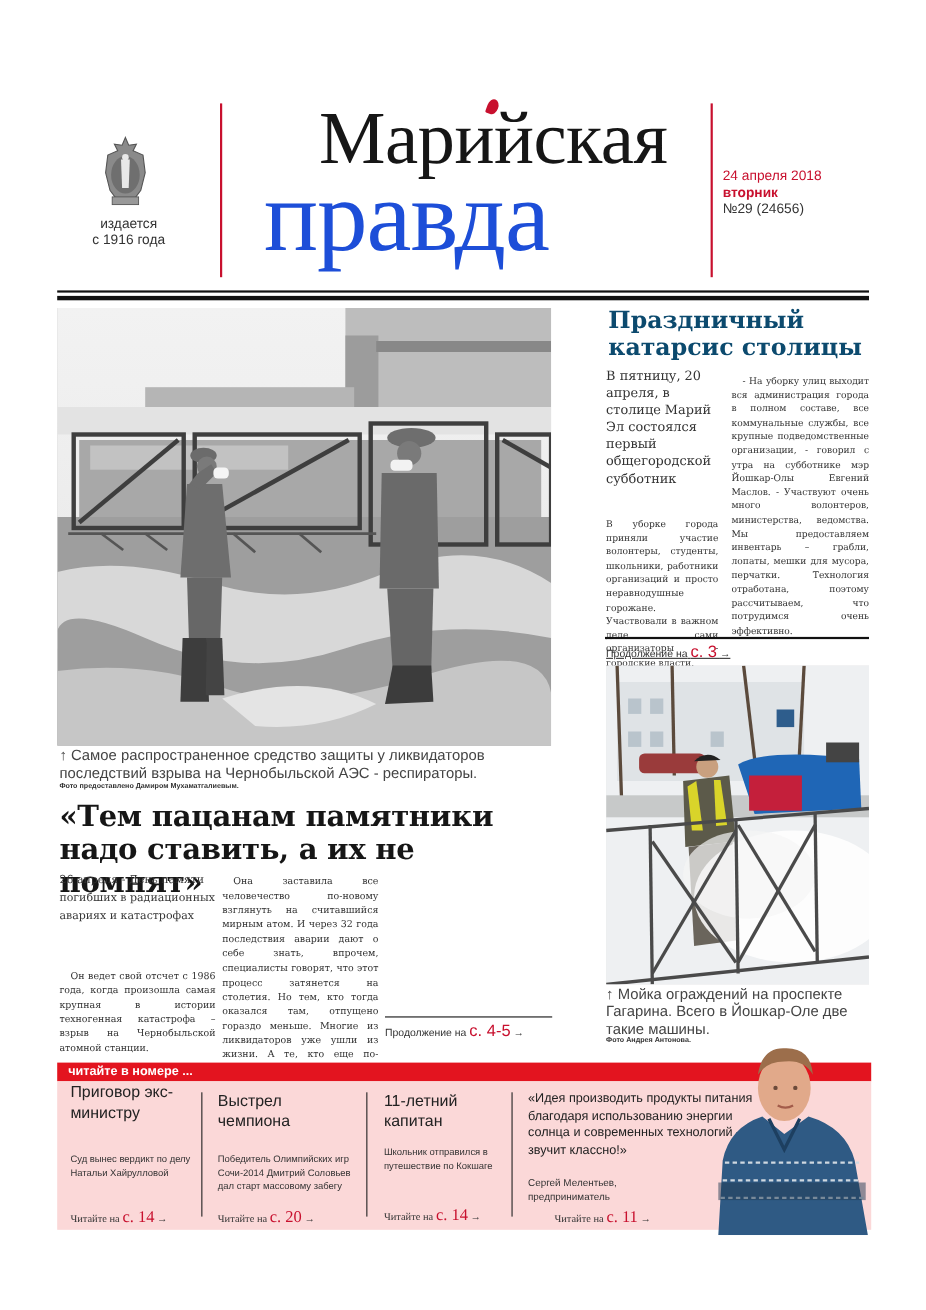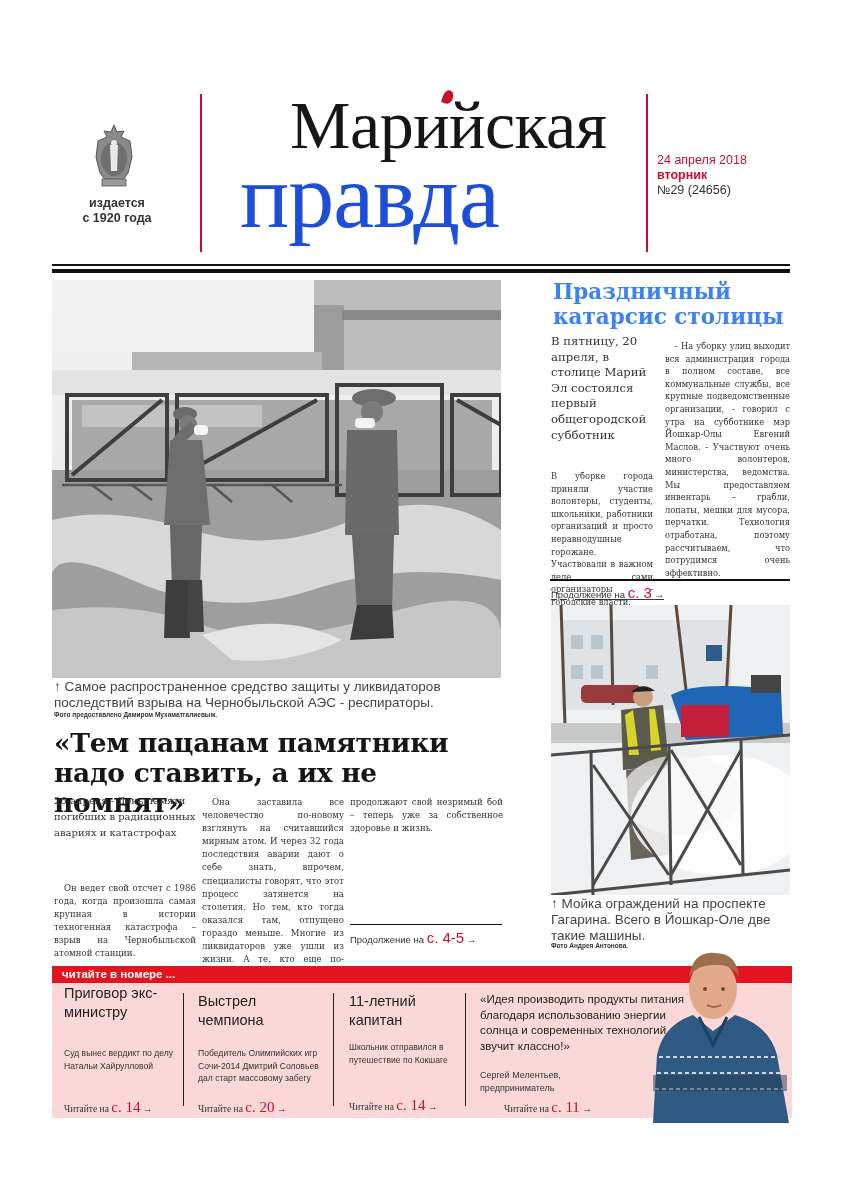--- a/index.html
+++ b/index.html
@@ -3,21 +3,21 @@
 <meta charset="utf-8">
 <style>
   * { box-sizing: border-box; margin: 0; padding: 0; }
   html, body { width: 842px; height: 1191px; background: #ffffff; overflow: hidden; }
   body { position: relative; font-family: "Liberation Sans", sans-serif; color: #222; }
 
   .abs { position: absolute; }
 
   
   .emblem { left: 92px; top: 123px; width: 44px; height: 68px; }
-  .since { left: 72px; top: 196px; width: 90px; text-align: center; font-size: 12.5px; line-height: 15px; color: #333; font-weight: bold; }
+  .since { left: 72px; top: 196px; width: 90px; text-align: center; font-size: 12.5px; line-height: 15px; color: #333; }
   .vrule { width: 2px; background: #c8102e; }
   .vrule.l { left: 200px; top: 94px; height: 158px; }
   .vrule.r { left: 646px; top: 94px; height: 158px; }
   .title-top { left: 243px; top: 92px; font-family: "Liberation Serif", serif; font-size: 68px; line-height: 66px; color: #161616; letter-spacing: -0.5px; margin-left: 47px; }
   .title-bottom { left: 240px; top: 150px; font-family: "Liberation Serif", serif; font-size: 92px; line-height: 92px; color: #1d4ed8; letter-spacing: -1px; }
   .title-accent { left: 443px; top: 90px; width: 10px; height: 14px; background: #c8102e; border-radius: 50% 50% 50% 10%; transform: rotate(20deg); }
   .date { left: 657px; top: 152px; font-size: 12.5px; line-height: 16px; color: #c8102e; font-weight: normal; }
   .weekday { left: 657px; top: 167px; font-size: 12.5px; line-height: 16px; color: #c8102e; font-weight: bold; }
   .issue { left: 657px; top: 182px; font-size: 12.5px; line-height: 16px; color: #333; }
 
@@ -46,21 +46,21 @@
   .body p { text-indent: 10px; }
   .b-col1 { left: 54px; top: 882px; width: 142px; }
   .b-col2 { left: 202px; top: 796px; width: 142px; }
   .b-col3 { left: 350px; top: 796px; width: 153px; }
 
   .cont-rule-1 { left: 350px; top: 924px; width: 152px; height: 1px; background: #111; }
   .cont1 { left: 350px; top: 929px; font-size: 9.5px; color: #333; white-space: nowrap; }
   .cont-page { color: #c8102e; font-size: 15px; }
 
   
-  .r-head { left: 553px; top: 279px; width: 240px; font-family: "DejaVu Serif", serif; font-size: 21.5px; line-height: 25px; color: #3b82f6; letter-spacing: 0px; }
+  .r-head { left: 553px; top: 279px; width: 240px; font-family: "DejaVu Serif", serif; font-size: 21.5px; line-height: 25px; color: #0c4a6e; letter-spacing: 0px; }
   .r-lead { left: 551px; top: 334px; width: 110px; font-family: "DejaVu Serif", serif; font-size: 11.7px; line-height: 15.6px; color: #333; }
   .r-col1 { left: 551px; top: 470px; width: 102px; font-size: 8.3px; line-height: 12.6px; }
   .r-col2 { left: 665px; top: 340px; width: 125px; font-size: 8.3px; line-height: 12.6px; }
   .cont-rule-2 { left: 550px; top: 579px; width: 240px; height: 2px; background: #111; }
   .cont2 { left: 551px; top: 584px; font-size: 9.5px; color: #333; white-space: nowrap; text-decoration: underline; }
 
   
   .band { left: 52px; top: 966px; width: 740px; height: 17px; background: #e3141f; }
   .band-label { left: 62px; top: 967px; font-size: 11.5px; line-height: 15px; font-weight: bold; color: #fff; }
   .band-body { left: 52px; top: 983px; width: 740px; height: 135px; background: #fbd8d8; }
@@ -81,21 +81,21 @@
   <svg width="44" height="68" viewBox="0 0 44 68">
     <path d="M22 2 L25 9 L32 8 L29 14 L38 18 L40 34 L36 50 L30 58 L14 58 L8 50 L4 34 L6 18 L15 14 L12 8 L19 9 Z" fill="#8a8a8a" stroke="#555" stroke-width="1"></path>
     <ellipse cx="22" cy="36" rx="13" ry="17" fill="#6f6f6f"></ellipse>
     <path d="M18 22 L26 22 L25 48 L19 48 Z" fill="#e8e8e8"></path>
     <circle cx="22" cy="20" r="3" fill="#e8e8e8"></circle>
     <rect x="10" y="56" width="24" height="7" fill="#999" stroke="#555" stroke-width="0.8"></rect>
   </svg>
 </div>
 <div class="abs since">
   <div>издается</div>
-  <div>с 1920 года</div>
+  <div>с 1916 года</div>
 </div>
 <div class="abs vrule l"></div>
 <div class="abs title-top">Марийская</div>
 <div class="abs title-accent"></div>
 <div class="abs title-bottom">правда</div>
 <div class="abs vrule r"></div>
 <div class="abs date">24 апреля 2018</div>
 <div class="abs weekday">вторник</div>
 <div class="abs issue">№29 (24656)</div>
 
@@ -173,21 +173,20 @@
 <h1 class="abs headline">«Тем пацанам памятники надо ставить, а их не помнят»</h1>
 <div class="abs lead1">26 апреля - День памяти погибших в радиационных авариях и катастрофах</div>
 
 <div class="abs body b-col1">
   <p>Он ведет свой отсчет с 1986 года, когда произошла самая крупная в истории техногенная катастрофа – взрыв на Чернобыльской атомной станции.</p>
 </div>
 <div class="abs body b-col2">
   <p>Она заставила все человечество по-новому взглянуть на считавшийся мирным атом. И через 32 года последствия аварии дают о себе знать, впрочем, специалисты говорят, что этот процесс затянется на столетия. Но тем, кто тогда оказался там, отпущено гораздо меньше. Многие из ликвидаторов уже ушли из жизни. А те, кто еще по-прежнему рядом с нами,</p>
 </div>
 <div class="abs body b-col3">
-  <p style="text-indent:0">продолжают свой незримый бой – теперь уже за собственное здоровье и жизнь.</p>
 </div>
 <div class="abs cont-rule-1"></div>
 <div class="abs cont1">
   <span>Продолжение на</span>
   <span class="cont-page">с. 4-5</span>
   <span>→</span>
 </div>
 
 <h2 class="abs r-head">Праздничный катарсис столицы</h2>
 <div class="abs r-lead">В пятницу, 20 апреля, в столице Марий Эл состоялся первый общегородской субботник</div>

